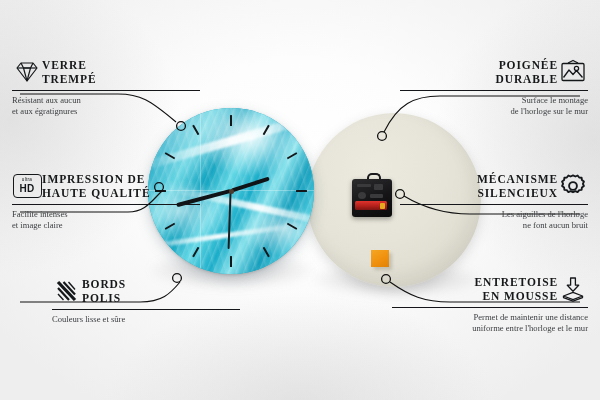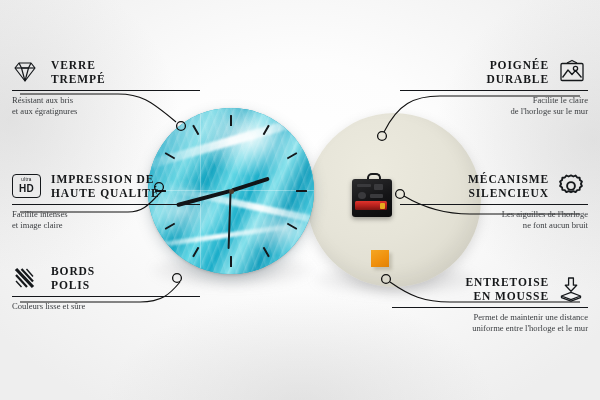--- a/index.html
+++ b/index.html
@@ -238,21 +238,20 @@
   .feature {
     position: absolute;
     width: 188px;
   }
   .feature.left  { left: 12px;  text-align: left; }
   .feature.right { right: 12px; text-align: right; }
 
   .f-head {
     display: flex;
     align-items: center;
-    gap: 9px;
   }
   .feature.right .f-head { flex-direction: row-reverse; }
 
   .f-title {
     font-family: "Liberation Serif", serif;
     font-weight: bold;
     font-size: 11.5px;
     letter-spacing: .9px;
     line-height: 14px;
     color: #16181a;
@@ -271,21 +270,21 @@
     line-height: 11px;
     color: #3a3d40;
     white-space: pre-line;
   }
   .f-icon {
     flex: 0 0 auto;
     width: 30px;
     height: 28px;
     display: flex;
     align-items: center;
-    justify-content: flex-start;
+    justify-content: center;
   }
   .f-icon svg { display: block; }
 
   .hd-badge {
     width: 27px;
     height: 22px;
     border: 1.6px solid #15181b;
     border-radius: 4px;
     display: flex;
     flex-direction: column;
@@ -389,41 +388,41 @@
             <path d="M7 3 L9.5 8 L13 21"></path>
             <path d="M19 3 L16.5 8 L13 21"></path>
             <path d="M9.5 8 H16.5"></path>
           </g>
         </svg>
       </span>
       <span class="f-title">VERRE
 TREMPÉ</span>
     </div>
     <div class="f-rule"></div>
-    <div class="f-desc">Résistant aux bris
+    <div class="f-desc">Résistant aux aucun
 et aux égratignures</div>
   </div>
 
   <div class="feature left" style="top:172px;">
     <div class="f-head">
       <span class="f-icon">
         <span class="hd-badge">
           <span class="ultra">ultra</span>
           <span class="hd">HD</span>
         </span>
       </span>
       <span class="f-title">IMPRESSION DE
 HAUTE QUALITÉ</span>
     </div>
     <div class="f-rule"></div>
     <div class="f-desc">Facilite intenses
 et image claire</div>
   </div>
 
-  <div class="feature left" style="top:264px;">
+  <div class="feature left" style="top:277px;margin-left:40px;">
     <div class="f-head">
       <span class="f-icon">
         <svg width="26" height="24" viewBox="0 0 26 24">
           <g stroke="#15181b" stroke-linecap="butt">
             <line x1="4" y1="3" x2="21" y2="21" stroke-width="3.2"></line>
             <line x1="9.5" y1="3" x2="21" y2="15.5" stroke-width="2.2"></line>
             <line x1="14.5" y1="3" x2="21" y2="10.5" stroke-width="1.4"></line>
             <line x1="4" y1="9" x2="15" y2="21" stroke-width="2.2"></line>
             <line x1="4" y1="15" x2="9.5" y2="21" stroke-width="1.4"></line>
           </g>
@@ -445,21 +444,21 @@
             <rect x="3" y="4.5" width="22" height="17" rx="1.2"></rect>
             <path d="M4.5 18.5 L10 11 L14 15.5 L17.5 11.5 L23.5 18.5"></path>
             <circle cx="17.5" cy="9.5" r="2.1"></circle>
           </g>
         </svg>
       </span>
       <span class="f-title">POIGNÉE
 DURABLE</span>
     </div>
     <div class="f-rule"></div>
-    <div class="f-desc">Facilite le claire
+    <div class="f-desc">Surface le montage
 de l'horloge sur le mur</div>
   </div>
 
   <div class="feature right" style="top:172px;">
     <div class="f-head">
       <span class="f-icon">
         <svg width="26" height="26" viewBox="0 0 26 26">
           <g fill="none" stroke="#15181b" stroke-width="1.9" stroke-linejoin="round">
             <path d="M13 2.4 l2.4 1.1 2.2 -1 1.6 2 2.4 .2 .3 2.4 2 1.5 -1 2.2 1 2.2 -2 1.5 -.3 2.4 -2.4 .2 -1.6 2 -2.2 -1 -2.4 1.1 -2.4 -1.1 -2.2 1 -1.6 -2 -2.4 -.2 -.3 -2.4 -2 -1.5 1 -2.2 -1 -2.2 2 -1.5 .3 -2.4 2.4 -.2 1.6 -2 2.2 1 z"></path>
             <circle cx="13" cy="13" r="3.9"></circle>

